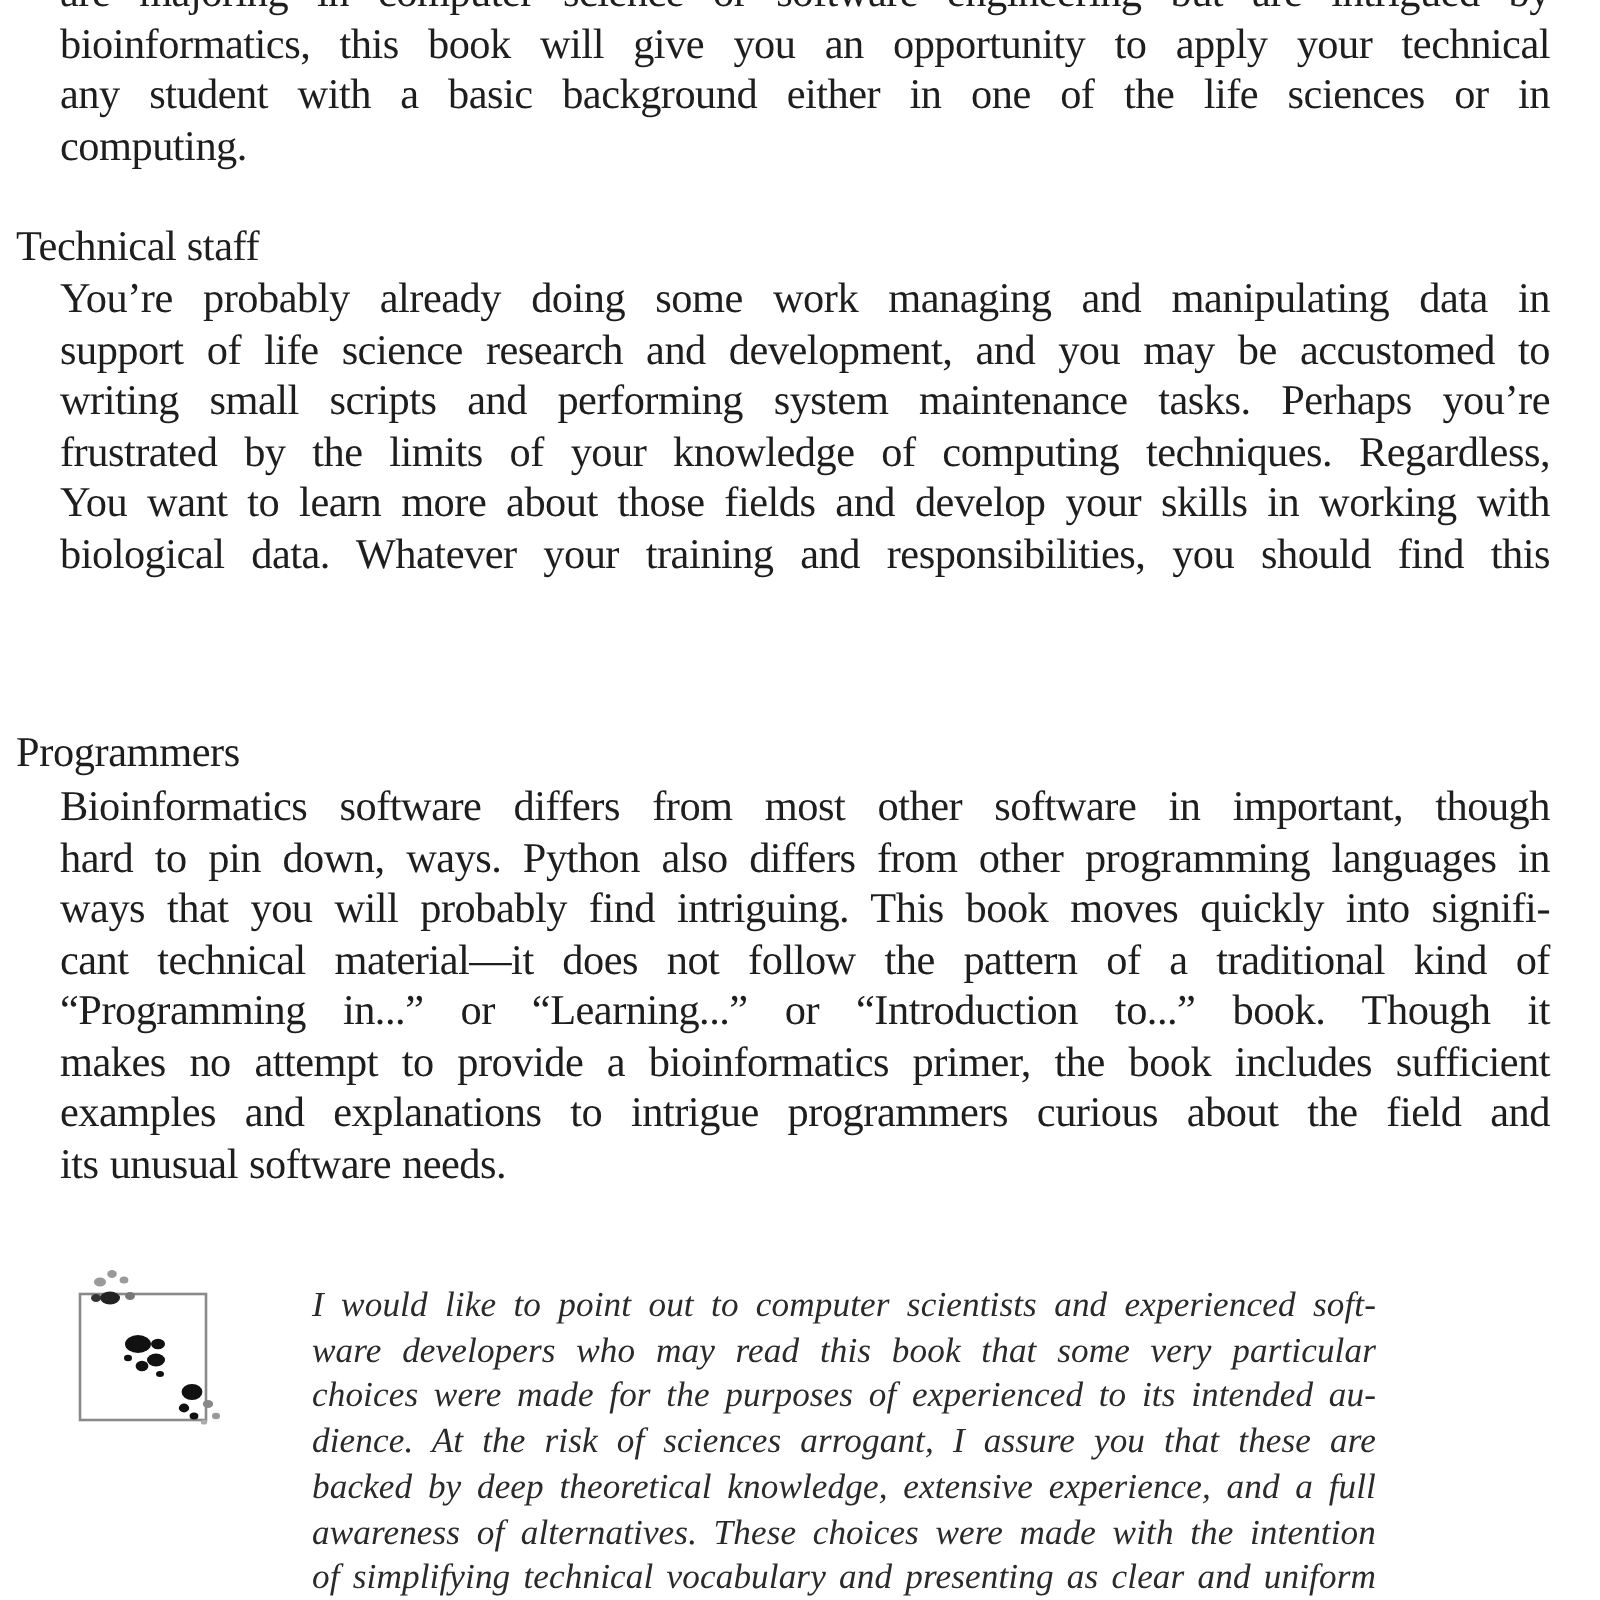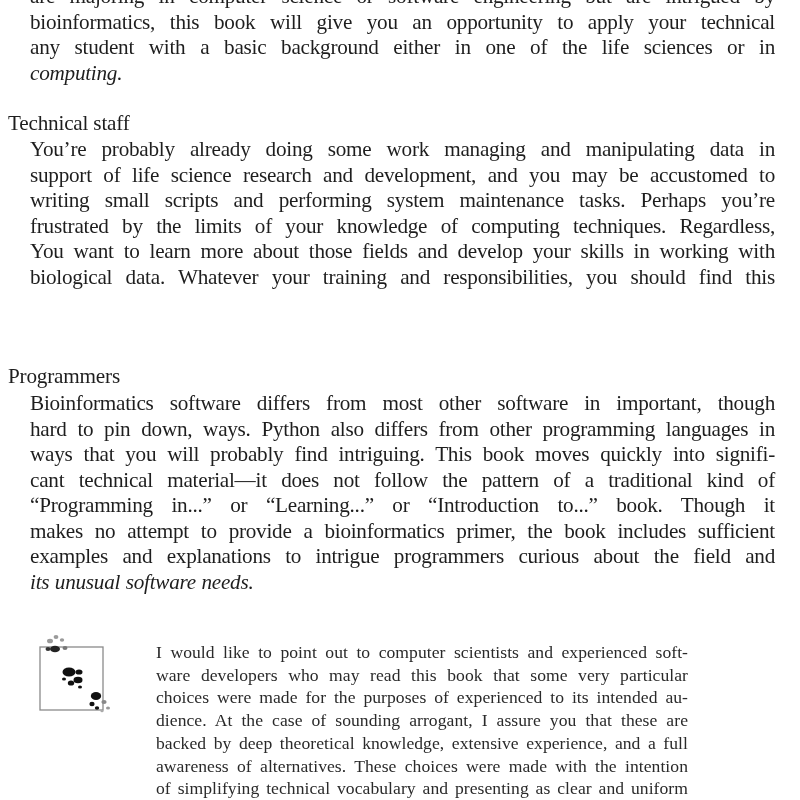--- a/index.html
+++ b/index.html
@@ -12,33 +12,33 @@
   .para {
     position: absolute;
     font-size: 21.2px;
     line-height: 25.5px;
     text-align: justify;
     letter-spacing: -0.25px;
     word-spacing: 0.5px;
     margin: 0;
   }
   .para .ln { display: block; text-align-last: justify; white-space: nowrap; }
-  .para .ln.last { text-align-last: left; font-style: italic; }
+  .para .ln.last { text-align-last: left; }
   .body-text { left: 30px; width: 745px; }
   .term {
     position: absolute; left: 8px;
     font-size: 21.2px; line-height: 25px;
     letter-spacing: -0.2px; margin: 0;
   }
   .note {
     position: absolute; left: 156px; width: 532px;
     font-size: 17.6px; line-height: 22.7px; letter-spacing: 0.05px;
     color: #2a2a2a; margin: 0;
   }
-  .note .ln { display: block; text-align-last: justify; white-space: nowrap; }
+  .note .ln { display: block; text-align-last: justify; white-space: nowrap; font-style: italic; }
   .note-icon { position: absolute; left: 34px; top: 646px; width: 80px; height: 84px; }
 </style>
 </head>
 <body>
 
 <div class="page">
 
   <p class="para body-text" style="top:0px;">
     <span class="ln">are majoring in computer science or software engineering but are intrigued by</span>
     <span class="ln">bioinformatics, this book will give you an opportunity to apply your technical</span>
@@ -96,18 +96,18 @@
       <ellipse cx="70" cy="72" rx="2.6" ry="2" fill="#888"></ellipse>
       <ellipse cx="74" cy="78" rx="2" ry="1.6" fill="#999"></ellipse>
       <ellipse cx="68" cy="81" rx="1.6" ry="1.3" fill="#aaa"></ellipse>
     </g>
   </svg>
 
   <p class="note" style="top:657px;">
     <span class="ln">I would like to point out to computer scientists and experienced soft-</span>
     <span class="ln">ware developers who may read this book that some very particular</span>
     <span class="ln">choices were made for the purposes of experienced to its intended au-</span>
-    <span class="ln">dience. At the case of sounding arrogant, I assure you that these are</span>
+    <span class="ln">dience. At the risk of sciences arrogant, I assure you that these are</span>
     <span class="ln">backed by deep theoretical knowledge, extensive experience, and a full</span>
     <span class="ln">awareness of alternatives. These choices were made with the intention</span>
     <span class="ln">of simplifying technical vocabulary and presenting as clear and uniform</span>
   </p>
 </div>
 
 </body></html>

